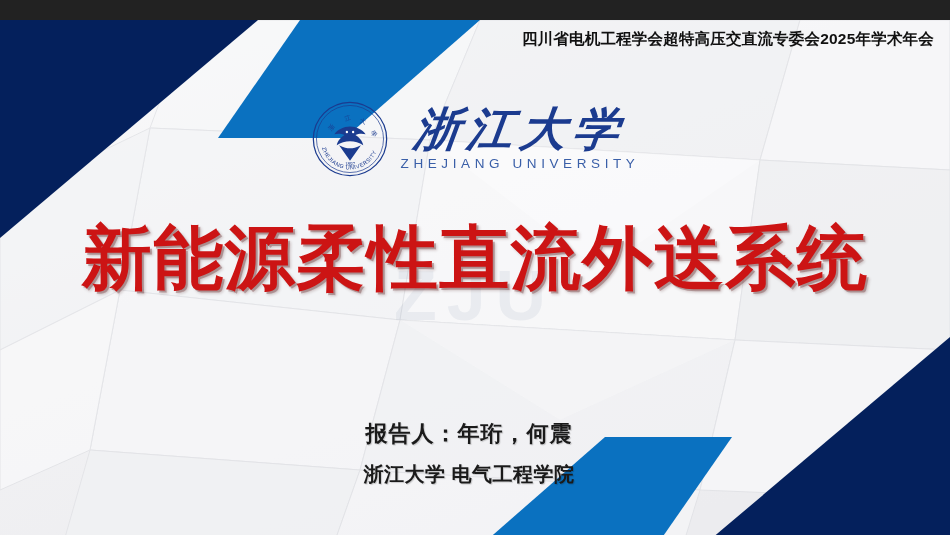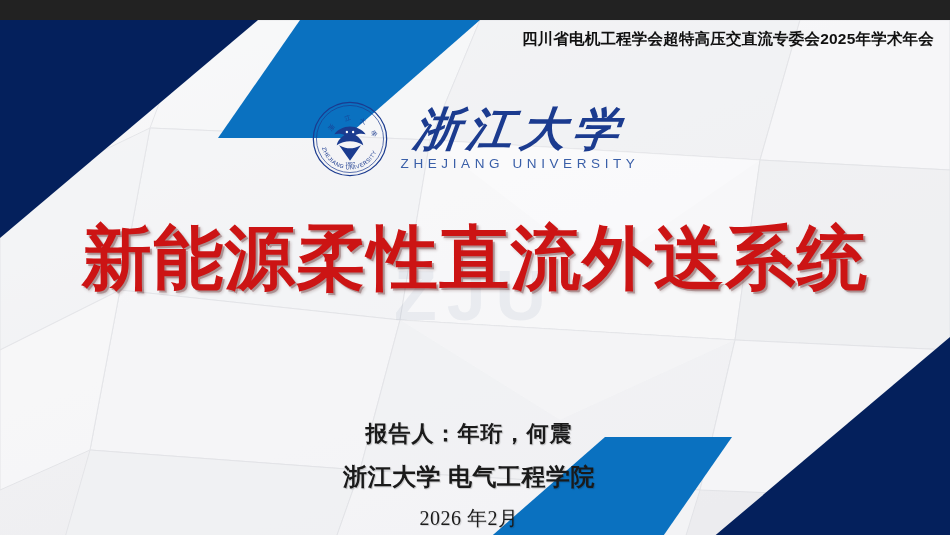--- a/index.html
+++ b/index.html
@@ -99,21 +99,21 @@
   }
   .presenter{
     font-size:22px;
     font-weight:bold;
     color:#1a1a1a;
     letter-spacing:1px;
     line-height:1.25;
     text-shadow:1px 1px 1px rgba(0,0,0,.18);
   }
   .affiliation{
-    font-size:24px;
+    font-size:20px;
     font-weight:bold;
     color:#1a1a1a;
     letter-spacing:.5px;
     margin-top:14px;
     line-height:1.25;
     text-shadow:1px 1px 1px rgba(0,0,0,.18);
   }
   .date{
     font-family:"Liberation Serif","DejaVu Serif",serif;
     font-size:20px;
@@ -209,16 +209,15 @@
     </div>
   </div>
 
   <div class="title-block">
     <div class="title-line">新能源柔性直流外送系统</div>
   </div>
 
   <div class="info-block">
     <div class="presenter">报告人：年珩，何震</div>
     <div class="affiliation">浙江大学 电气工程学院</div>
-    <div class="date">2026 年2月</div>
   </div>
 
 </div>
 
 </body></html>

